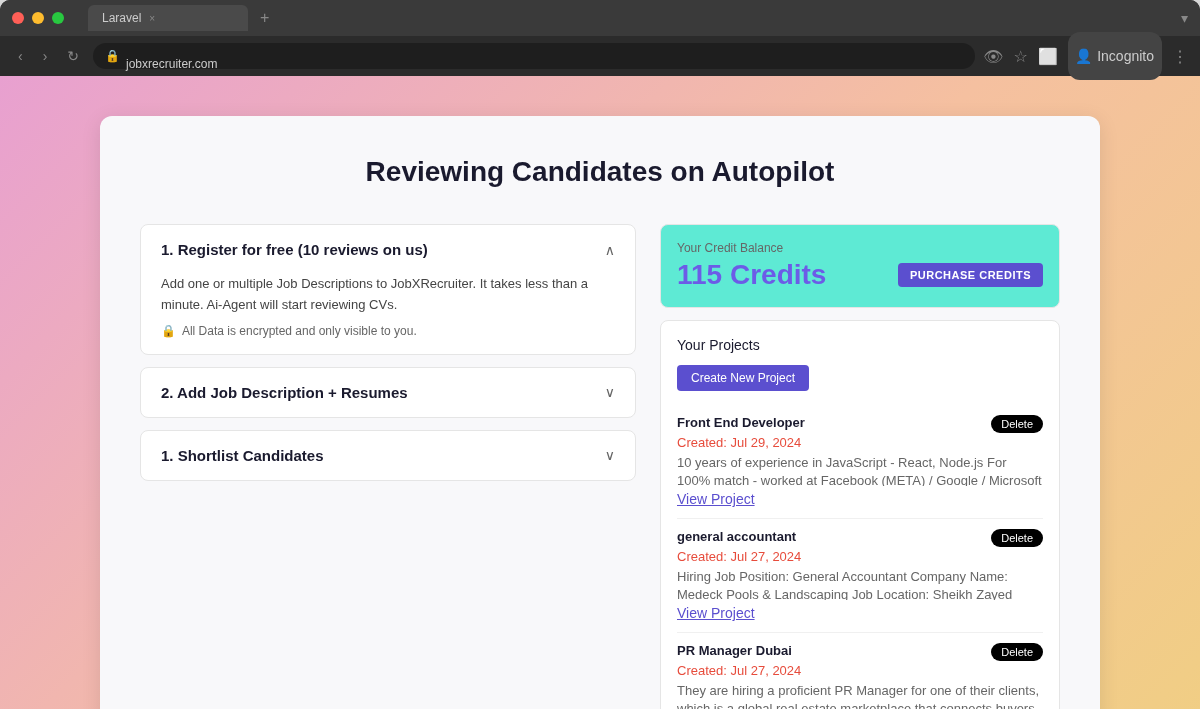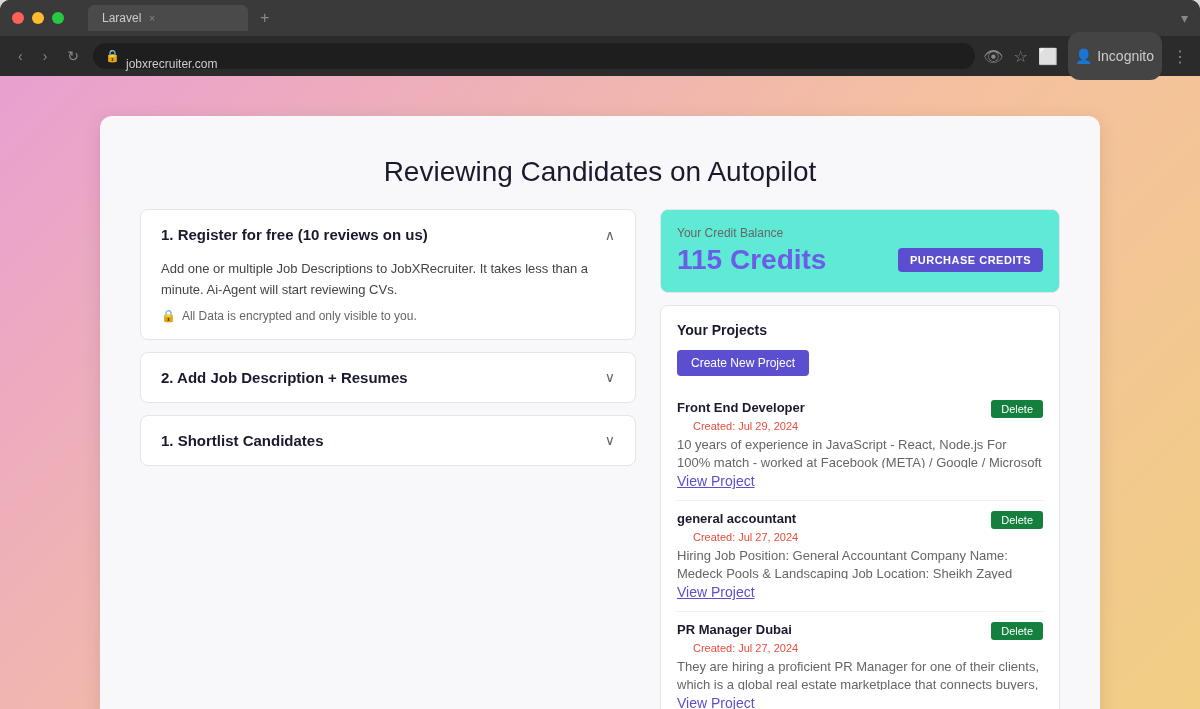--- a/index.html
+++ b/index.html
@@ -88,23 +88,23 @@
       border-radius: 12px;
       width: 1000px;
       padding: 40px;
       box-shadow: 0 4px 20px rgba(0,0,0,0.1);
     }
 
     
     .main-title {
       text-align: center;
       font-size: 28px;
-      font-weight: 400;
+      font-weight: 700;
       color: #1a1a2e;
-      margin-bottom: 21px;
+      margin-bottom: 36px;
     }
 
     
     .two-col {
       display: flex;
       gap: 24px;
       align-items: flex-start;
     }
     .left-col { flex: 1; }
     .right-col { width: 400px; }
@@ -162,49 +162,49 @@
       letter-spacing: 0.5px;
     }
 
     
     .projects-panel {
       background: #fff;
       border: 1px solid #e5e5e5;
       border-radius: 8px;
       padding: 16px;
     }
-    .projects-title { font-size: 14px; font-weight: 700; color: #1a1a2e; margin-bottom: 12px; }
+    .projects-title { font-size: 14px; font-weight: 400; color: #1a1a2e; margin-bottom: 12px; }
     .create-project-btn {
       background: #5b4fcf;
       color: #fff;
       border: none;
       border-radius: 4px;
       padding: 6px 14px;
       font-size: 12px;
       cursor: pointer;
       font-weight: 500;
       margin-bottom: 14px;
     }
     .project-item {
       border-bottom: 1px solid #f0f0f0;
       padding: 10px 0;
     }
     .project-item:last-child { border-bottom: none; }
     .project-item-header { display: flex; justify-content: space-between; align-items: flex-start; }
     .project-name { font-size: 13px; font-weight: 600; color: #1a1a2e; }
     .delete-btn {
-      background: #15803d;
+      background: #000000;
       color: #fff;
       border: none;
-      border-radius: 3px;
+      border-radius: 9px;
       padding: 3px 10px;
       font-size: 11px;
       cursor: pointer;
     }
-    .project-date { font-size: 11px; color: #e74c3c; margin: 2px 16px; }
+    .project-date { font-size: 13px; color: #e74c3c; margin: 2px 0; }
     .project-desc { font-size: 13px; color: #666; line-height: 1.4; margin: 4px 0; overflow: hidden; max-height: 32px; text-overflow: ellipsis; }
     .view-project-link { font-size: 14px; color: #5b4fcf; cursor: pointer; text-decoration: underline; }
   </style>
 </head>
 <body>
 
 <div class="browser-outer">
 
   <div class="browser-titlebar">
     <div class="traffic-light traffic-red"></div>

